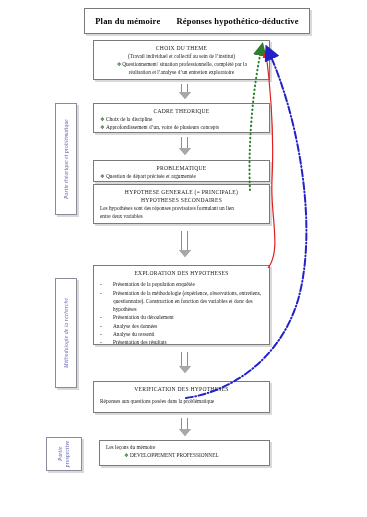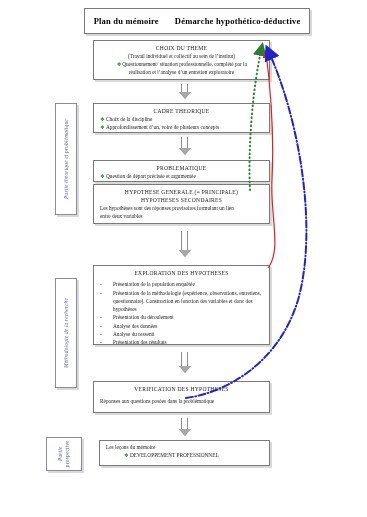--- a/index.html
+++ b/index.html
@@ -80,21 +80,21 @@
 
   .feedback{position:absolute;left:0;top:0;width:367px;height:517px;pointer-events:none;}
 </style>
 </head>
 <body>
 
 <div class="canvas">
 
   <div class="title-box">
     <span>Plan du mémoire</span>
-    <span>Démarche hypothético-déductive</span>
+    <span>Réponses hypothético-déductive</span>
   </div>
 
   <div class="band" id="band-theo">
     <span>Partie théorique et problématique</span>
   </div>
   <div class="band" id="band-metho">
     <span>Méthodologie de la recherche</span>
   </div>
   <div class="band two" id="band-pros">
     <span>Partie prospective</span>

